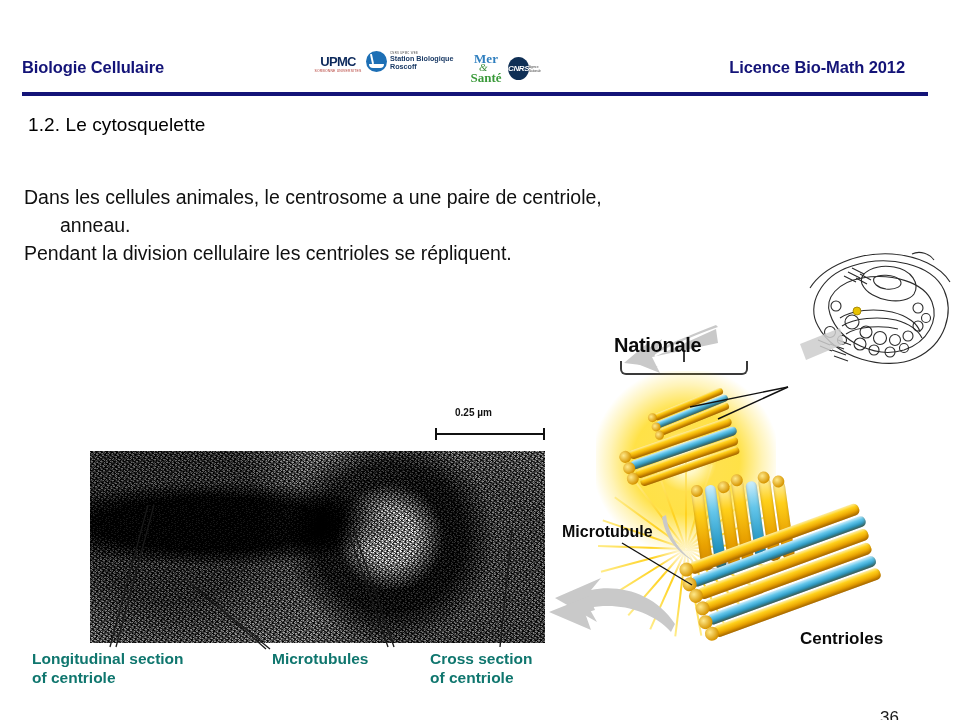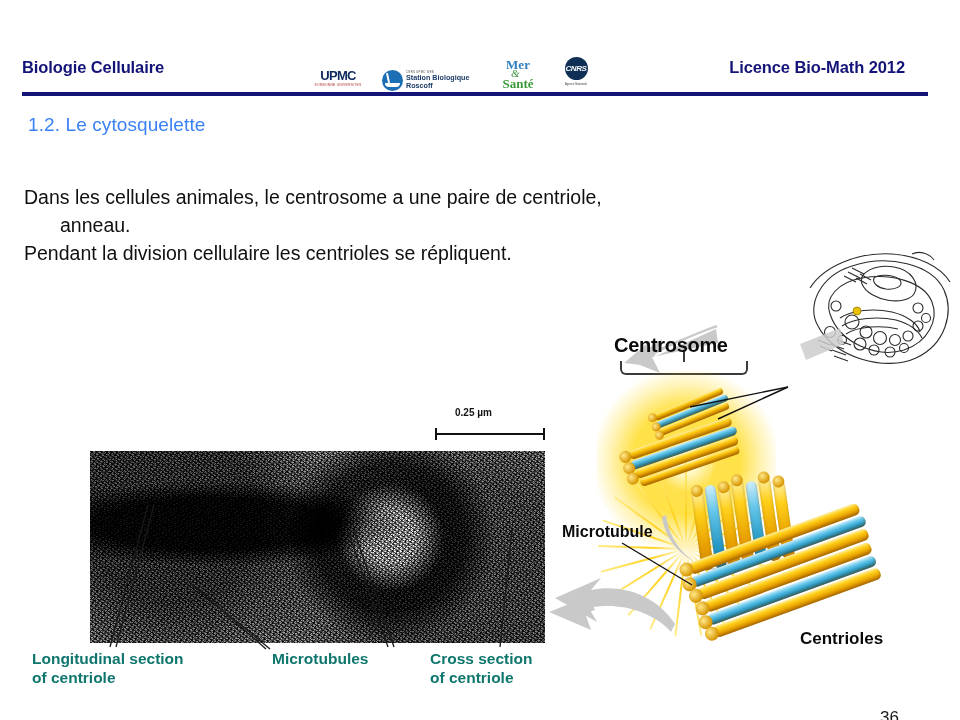--- a/index.html
+++ b/index.html
@@ -39,21 +39,21 @@
     left: 22px; top: 44px;
     width: 906px; height: 4px;
     background: #141478;
   }
 
   
   #logos {
     position: absolute;
     left: 310px; top: 3px;
     width: 260px; height: 40px;
-    display: flex; align-items: flex-end; gap: 16px;
+    display: flex; align-items: flex-start; gap: 0;
   }
   .logo { position: relative; flex: none; }
 
   .logo-upmc {
     width: 56px; height: 26px;
     display: flex; flex-direction: column;
     align-items: center; justify-content: center;
   }
   .logo-upmc .wordmark {
     font-size: 13px; font-weight: bold; color: #0d2a5c;
@@ -98,35 +98,35 @@
     font-family: "Liberation Serif", serif;
   }
   .mers-sante {
     font-size: 13px; font-weight: bold; color: #3a9a3a;
     font-family: "Liberation Serif", serif;
     display: block; margin-top: 6px;
   }
 
   .logo-cnrs {
     width: 40px; height: 34px;
-    display: flex; flex-direction: column; align-items: center;
+    display: flex; align-items: center;
   }
   .cnrs-disc {
     width: 23px; height: 23px; border-radius: 50%;
     background: #0f2f55; color: #ffffff;
     font-size: 8px; font-weight: bold;
     display: flex; align-items: center; justify-content: center;
     font-style: italic; letter-spacing: -0.4px;
   }
   .cnrs-sub { font-size: 2.8px; color: #3b3b3b; margin-top: 2px; }
 
   
   #slide-title {
     position: absolute; left: 28px; top: 66px;
-    font-size: 19px; color: #3b82f6;
+    font-size: 19px; color: #000000;
     letter-spacing: 0.1px;
     white-space: nowrap;
   }
 
   
   #body-text {
     position: absolute; left: 24px; top: 135px;
     width: 850px;
     font-size: 19.5px; color: #101010;
     line-height: 28px;
@@ -338,21 +338,21 @@
       <circle cx="57" cy="63" r="4" fill="#e8c200" stroke="#9a7d00" stroke-width="0.8"></circle>
       <path d="M0 96 L40 80 L44 96 L6 112 Z" fill="#cccccc" opacity="0.85"></path>
     </svg>
 
     <svg class="arrow-grey" style="left:610px; top:78px; width:110px; height:60px;" viewBox="0 0 110 60">
       <path d="M106 8 L44 36 L52 18 L20 40 L50 52 L42 36 L108 22 Z" fill="#c9c9c9"></path>
       <path d="M108 6 C80 16 52 28 34 40 L48 46 L14 42 L40 20 L40 32 C60 22 86 12 106 4 Z" fill="#c9c9c9"></path>
     </svg>
 
     <div id="brace"></div>
-    <div class="diag-label" id="lbl-centrosome">Centrosome</div>
+    <div class="diag-label" id="lbl-centrosome">Nationale</div>
 
     <div id="burst">
       <div class="ray" style="transform:rotate(0deg)"></div>
       <div class="ray" style="transform:rotate(17deg)"></div>
       <div class="ray" style="transform:rotate(34deg)"></div>
       <div class="ray" style="transform:rotate(51deg)"></div>
       <div class="ray" style="transform:rotate(68deg)"></div>
       <div class="ray" style="transform:rotate(85deg)"></div>
       <div class="ray" style="transform:rotate(102deg)"></div>
       <div class="ray" style="transform:rotate(119deg)"></div>

